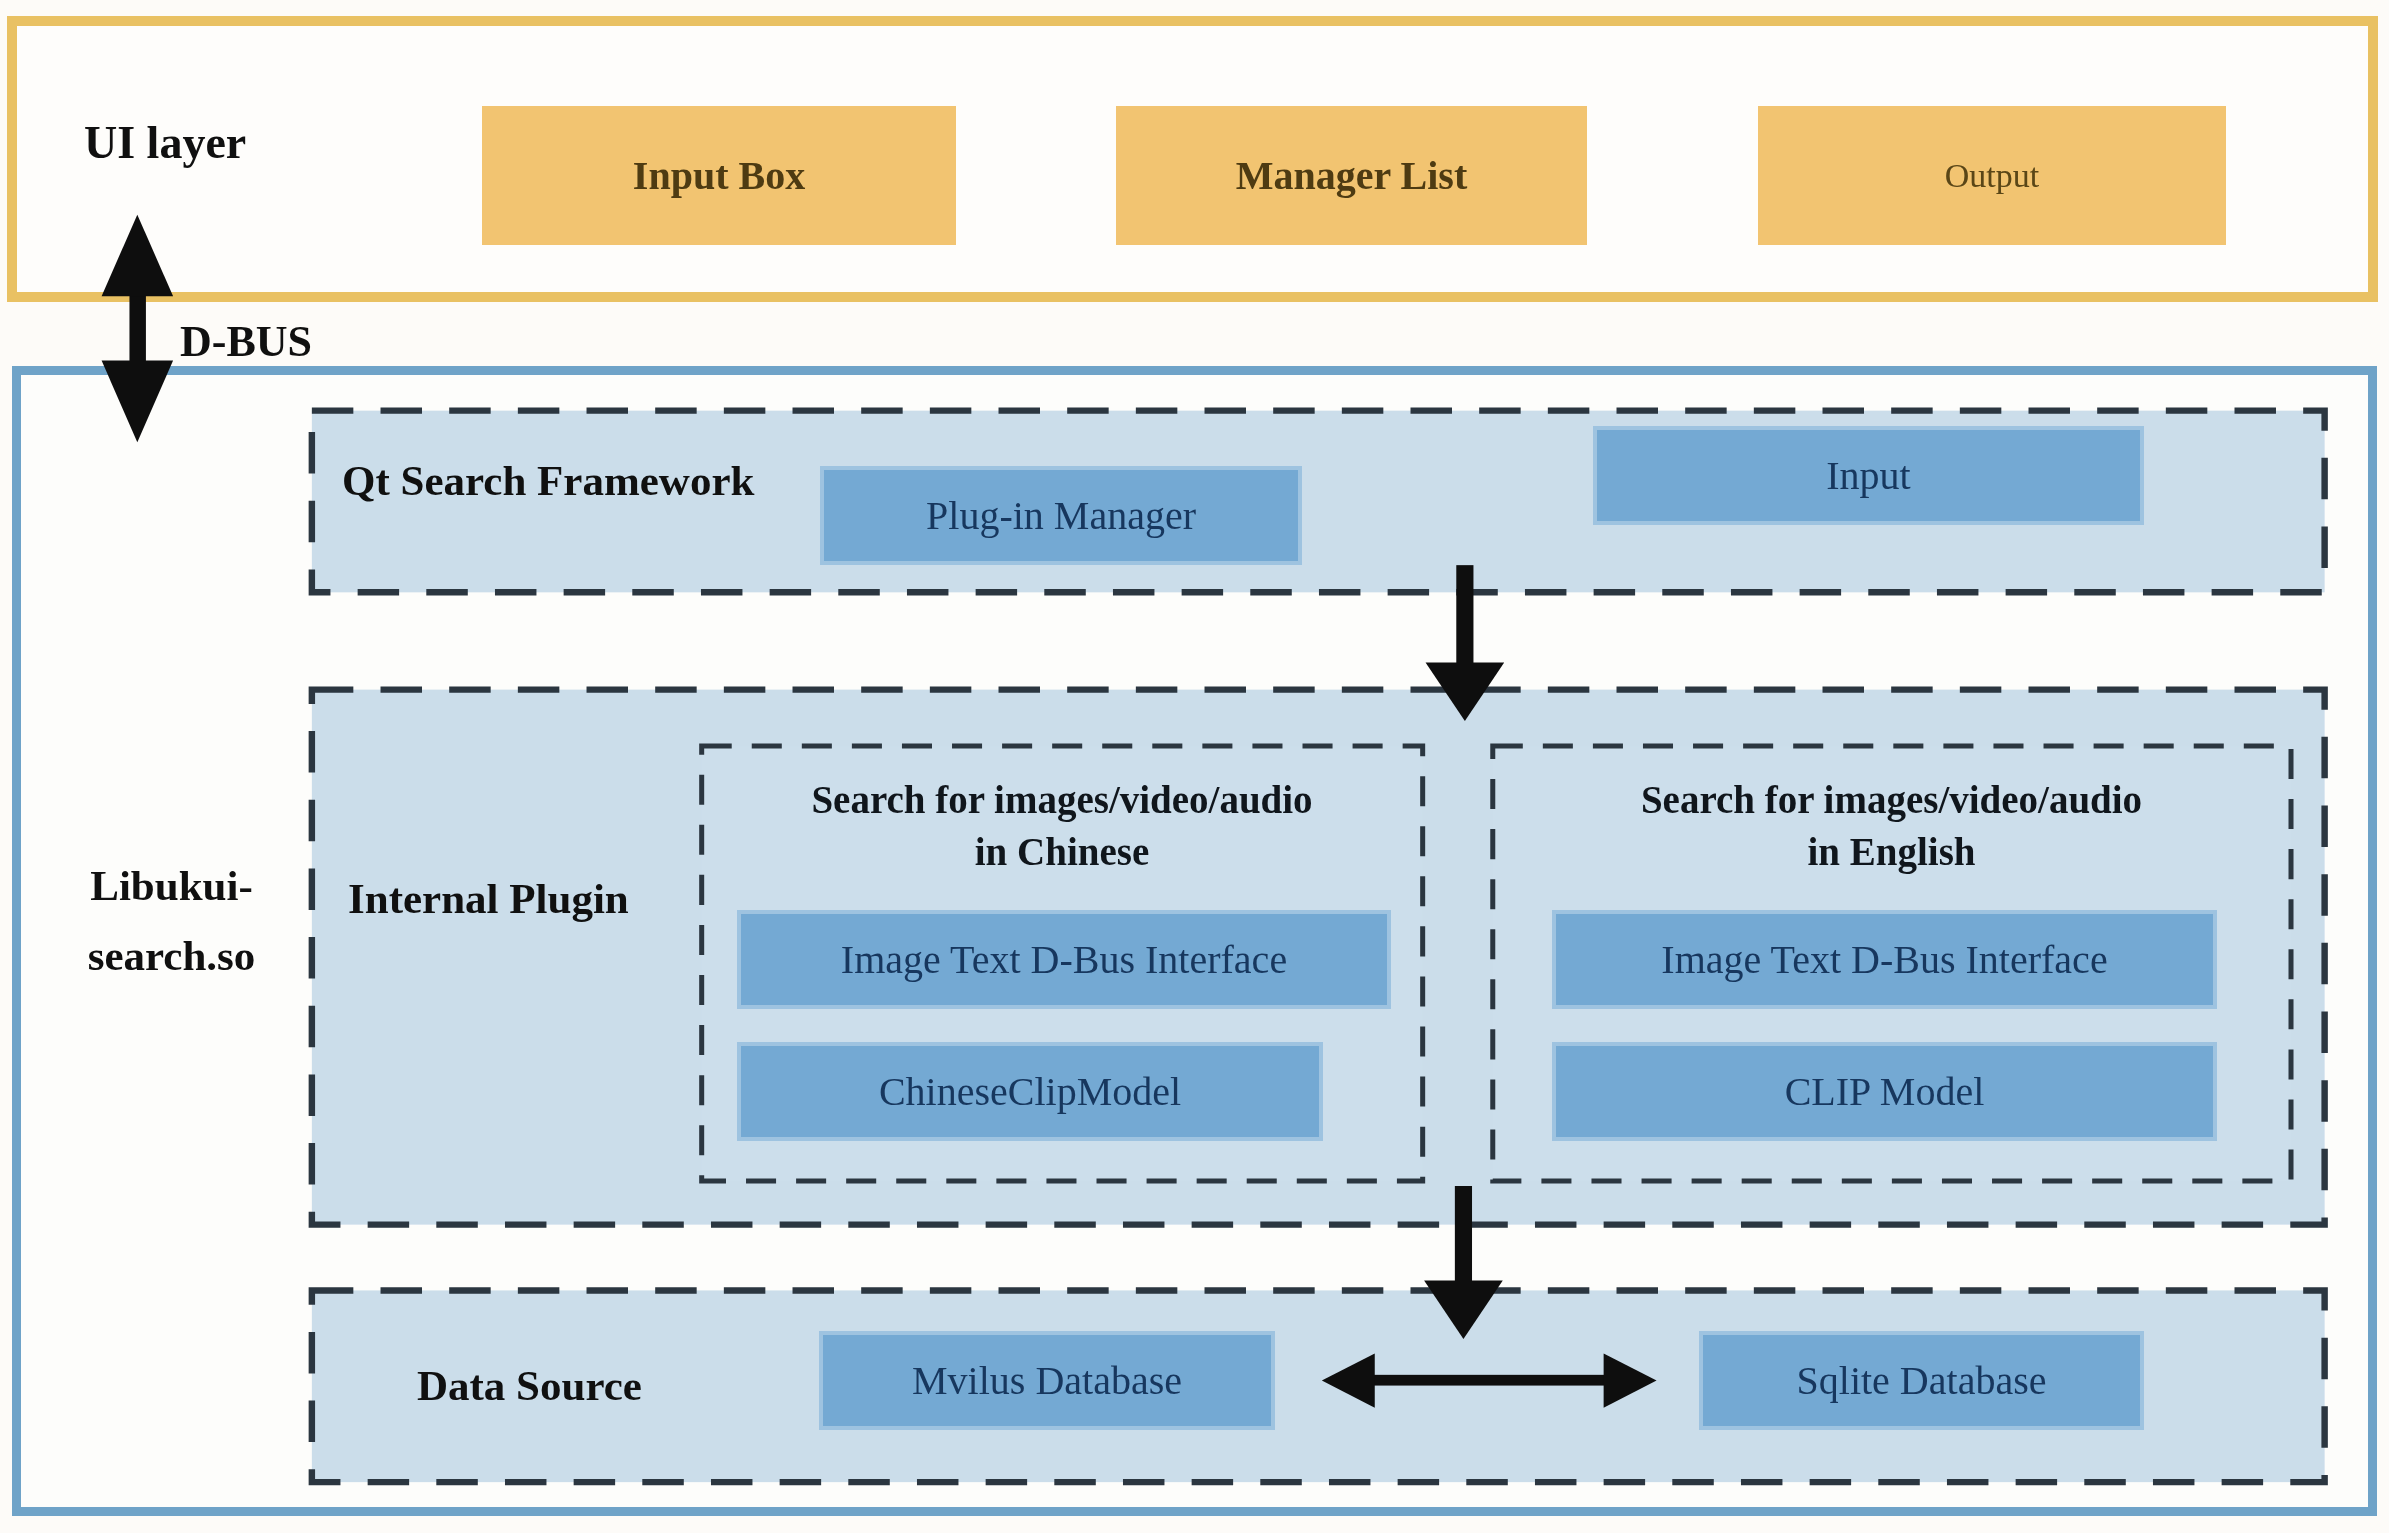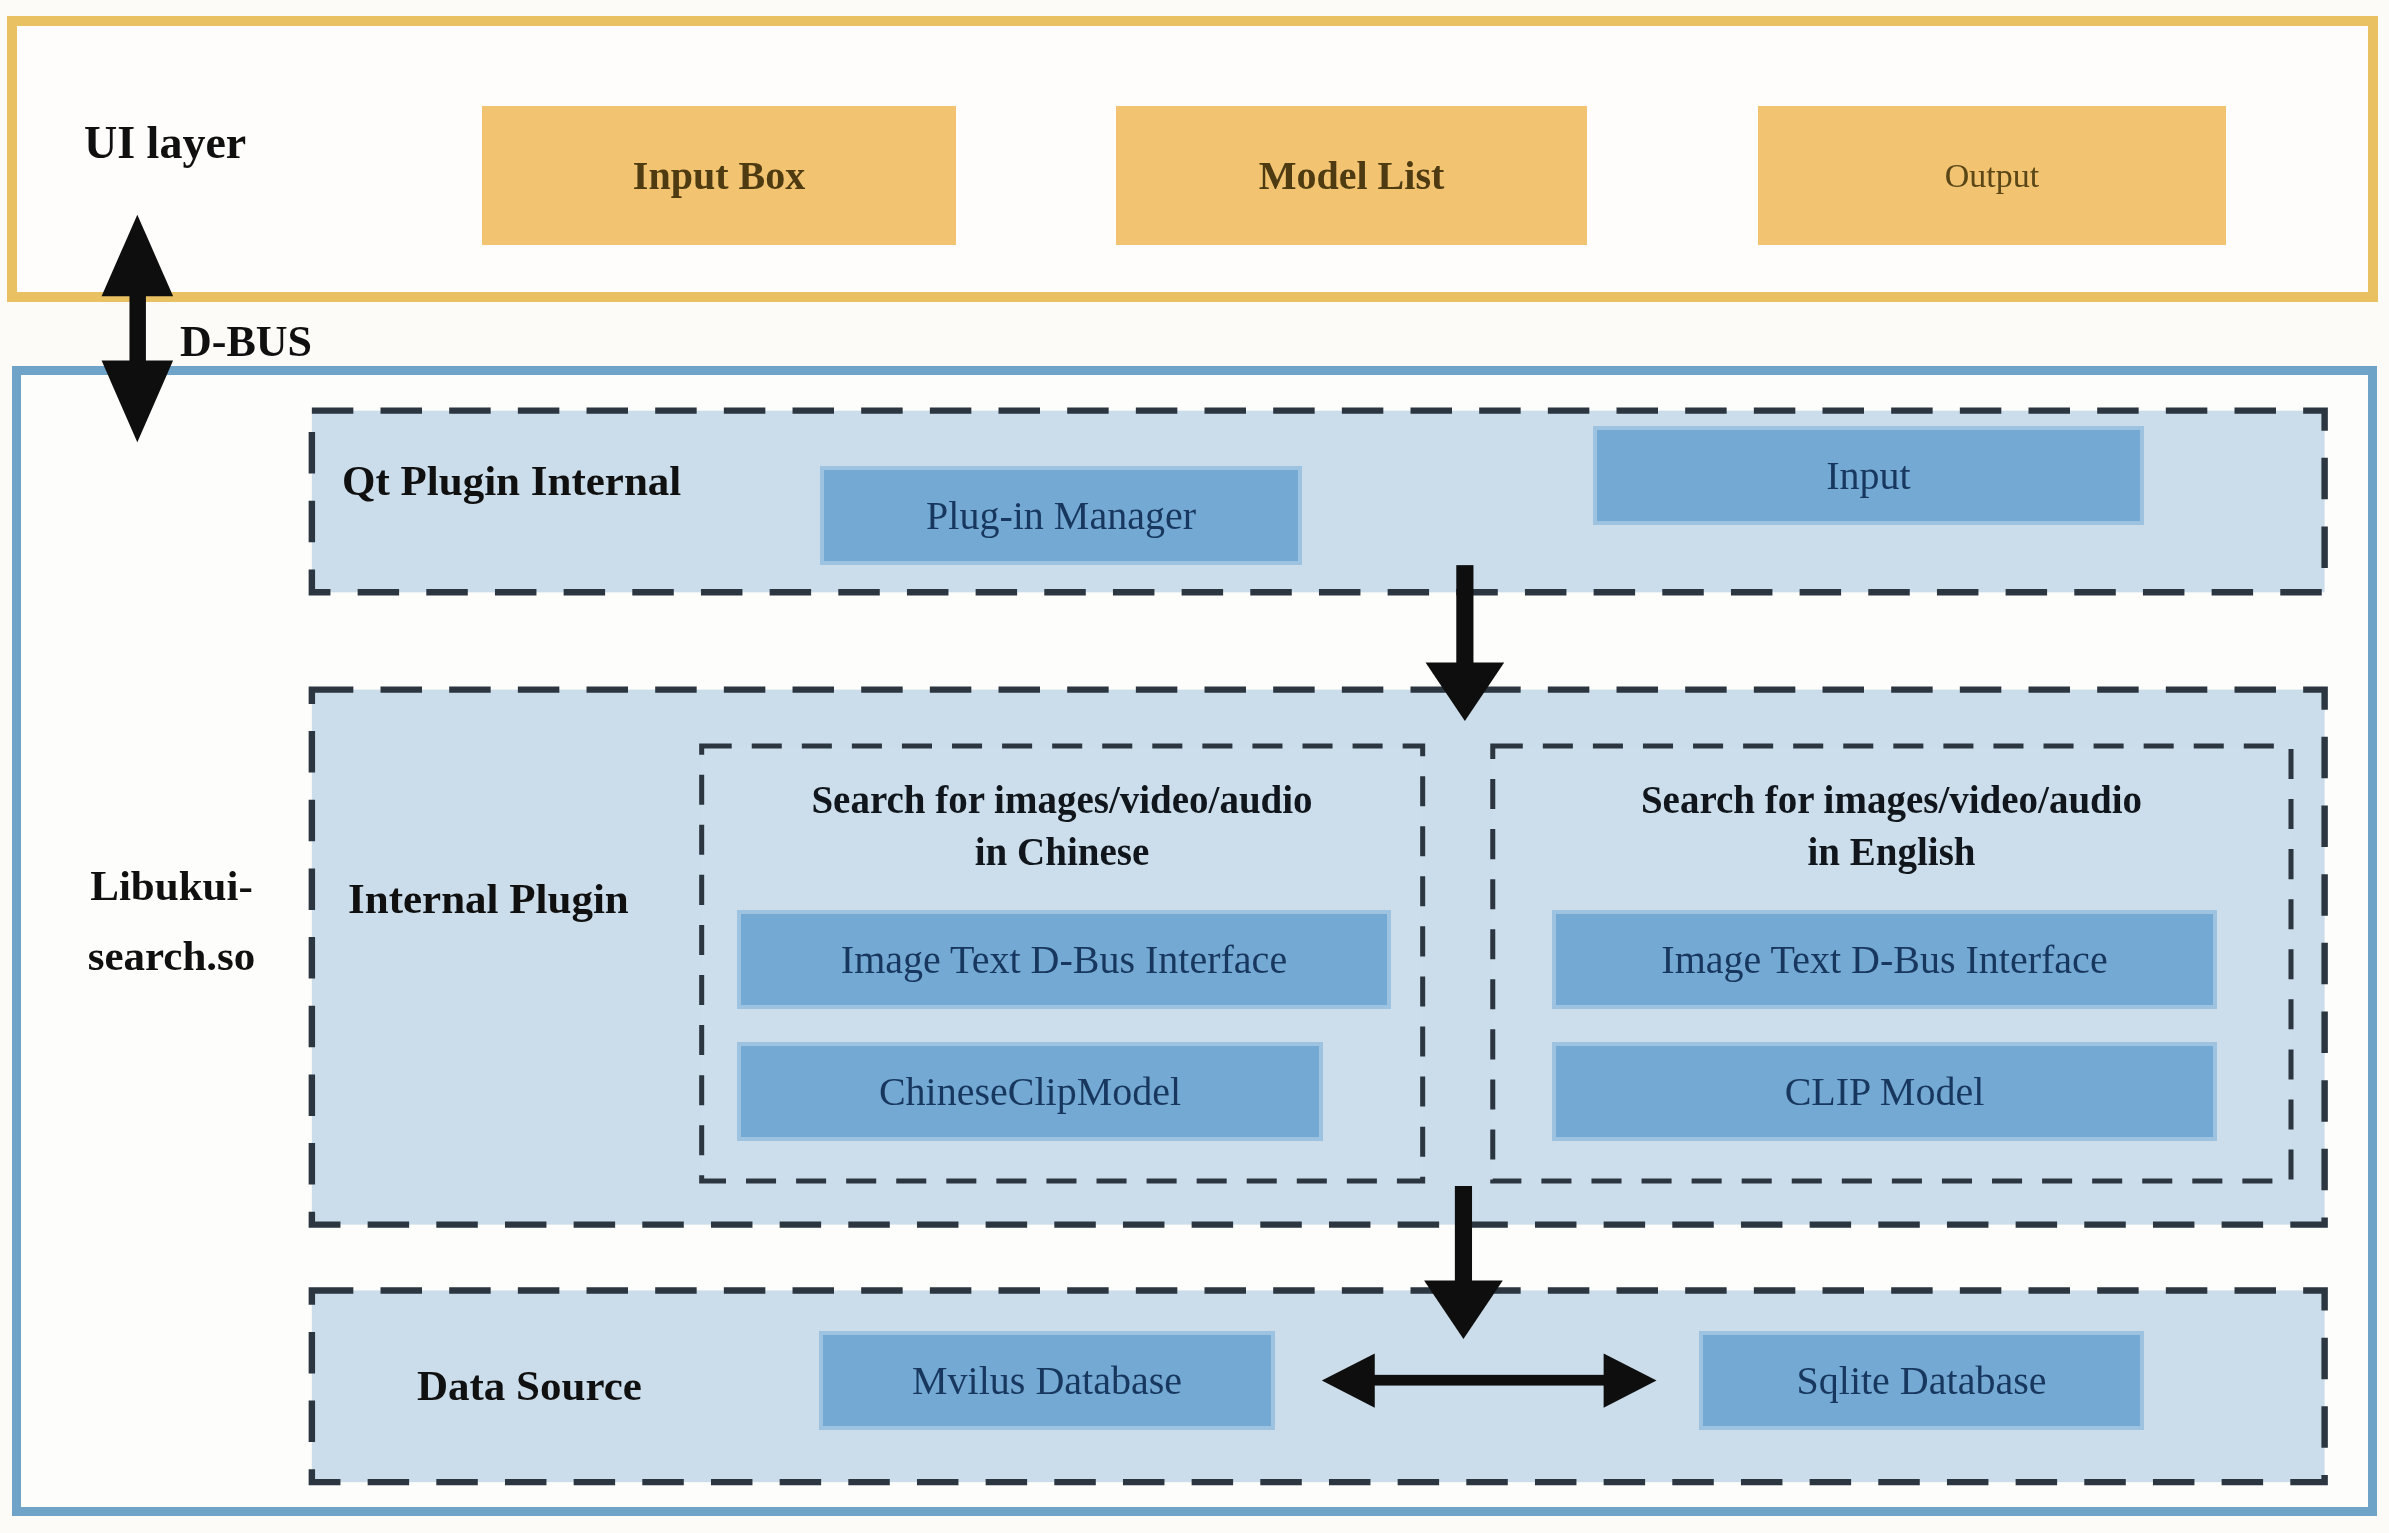--- a/index.html
+++ b/index.html
@@ -47,34 +47,34 @@
 
   <div class="abs container" style="z-index:0"></div>
 
   <div class="abs ui-band"></div>
   <div class="abs big-label" style="left:84px;top:116px;text-align:center;">UI layer</div>
 
   <div class="abs orange-box" style="left:482px;width:474px;">
     <span>Input Box</span>
   </div>
   <div class="abs orange-box" style="left:1116px;width:471px;">
-    <span>Model List</span>
+    <span>Manager List</span>
   </div>
   <div class="abs orange-box" style="left:1758px;width:468px;">
     <span class="mono">Output</span>
   </div>
 
   <div class="abs big-label" style="left:180px;top:316px;font-size:44px;">D-BUS</div>
 
   <div class="abs lib-label" style="left:57px;top:851px;width:229px;">
     <div>Libukui-</div>
     <div>search.so</div>
   </div>
 
-  <div class="abs sect-label" style="left:342px;top:456px;">Qt Plugin Internal</div>
+  <div class="abs sect-label" style="left:342px;top:456px;">Qt Search Framework</div>
   <div class="abs bluebox" style="left:820px;top:445px;width:482px;height:99px;margin-top:21px;">
     <span>Plug-in Manager</span>
   </div>
   <div class="abs bluebox" style="left:1585px;top:426px;width:551px;height:99px;margin-left:8px;">
     <span>Input</span>
   </div>
 
   <div class="abs sect-label" style="left:348px;top:874px;">Internal Plugin</div>
 
   <div class="abs sub-title" style="left:715px;top:774px;width:694px;">

